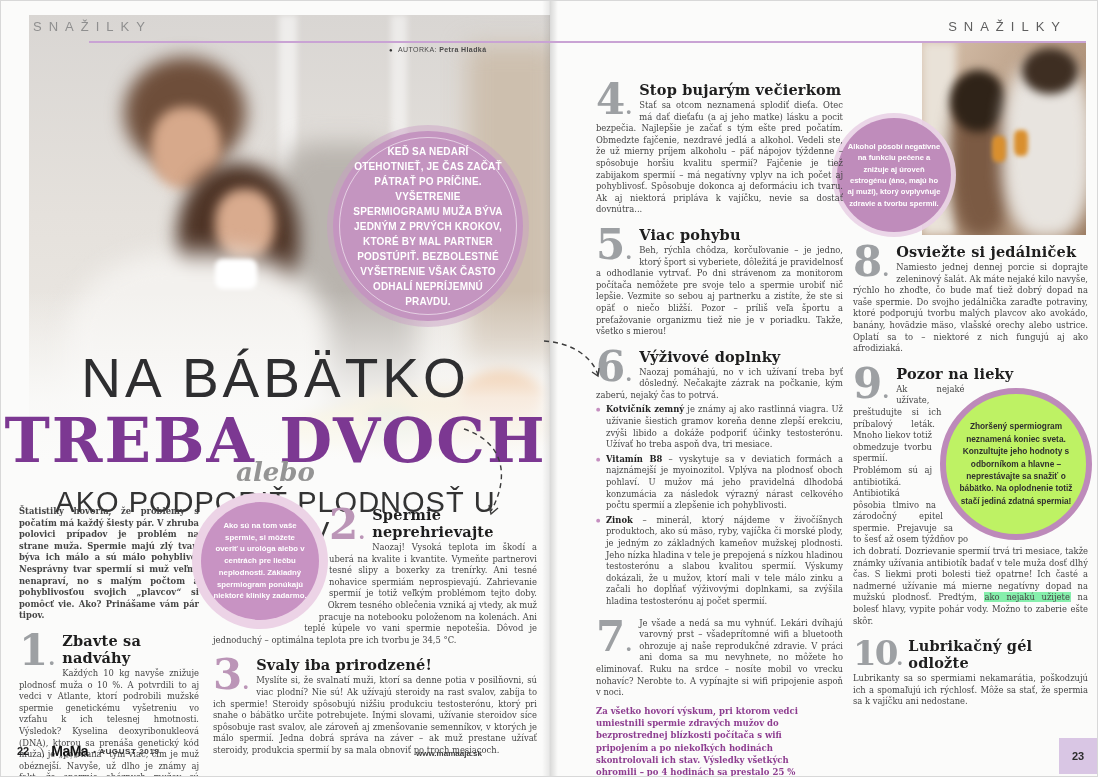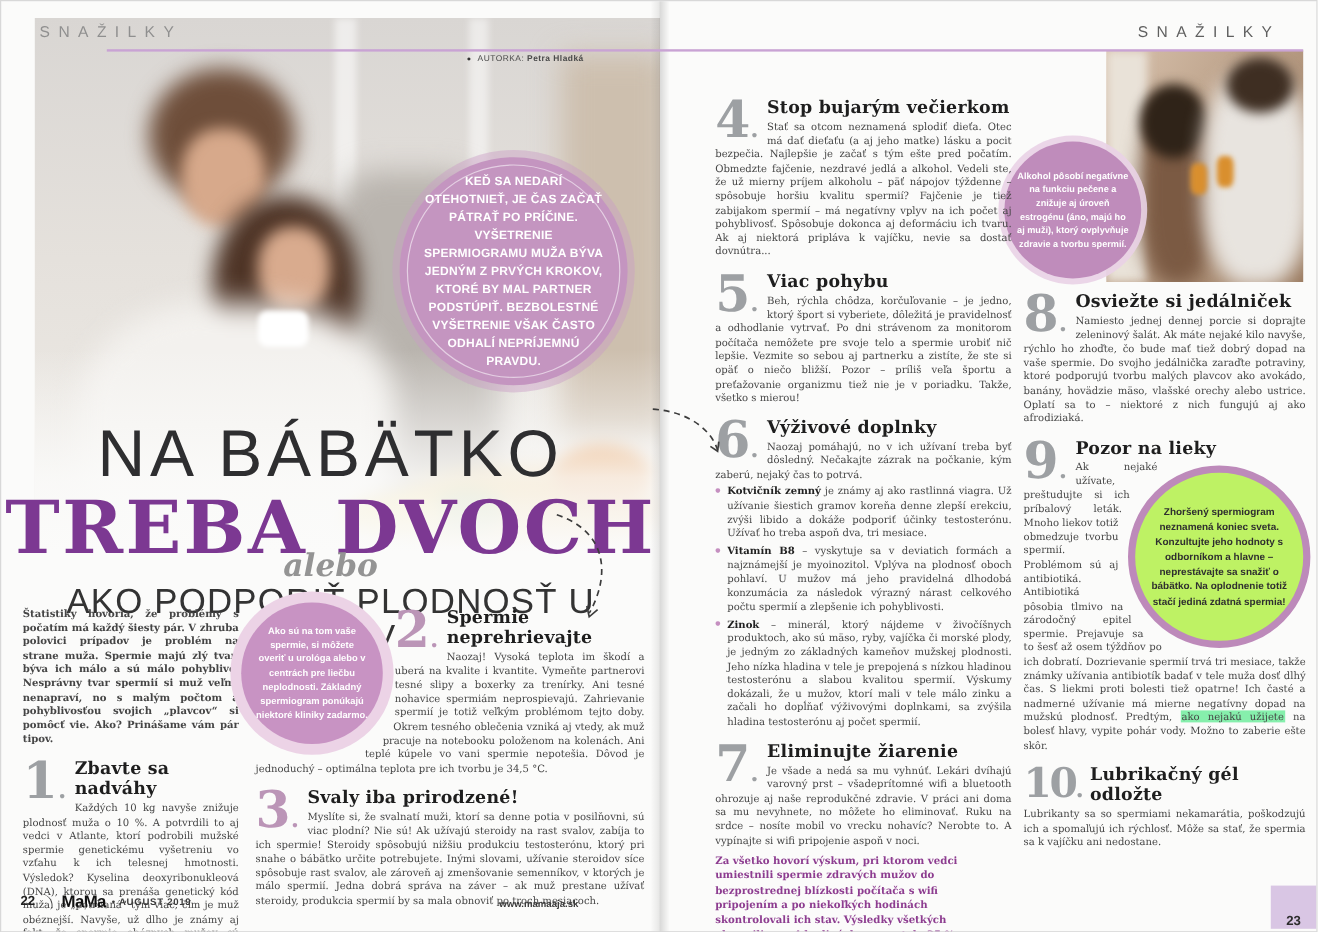--- a/index.html
+++ b/index.html
@@ -108,21 +108,21 @@
 
   
   .foot-left { position:absolute; left:16px; top:742px; display:flex; align-items:center; gap:5px; z-index:6; }
   .pg-num { font-weight:bold; font-size:11px; color:#222; }
   .pg-arc { width:10px; height:12px; border-right:1.5px solid #444; border-top-right-radius:10px; margin-right:2px; }
   .logo { position:relative; font-weight:bold; font-size:14px; letter-spacing:-.5px; color:#111; }
   .logo-sub { position:absolute; left:14px; top:10px; font-size:6px; font-weight:normal; color:#888; letter-spacing:2px; }
   .issue { font-weight:bold; font-size:8px; color:#3c3c3c; letter-spacing:.6px; }
   .foot-web { position:absolute; left:415px; top:748px; font-weight:bold; font-size:8px; color:#3a3a3a; z-index:6; }
   .foot-right-box { position:absolute; right:0; top:737px; width:38px; height:36px; background:#d9c6e4; z-index:6;
-    display:flex; align-items:flex-end; justify-content:center; }
+    display:flex; align-items:center; justify-content:center; }
   .foot-right-box span { font-weight:bold; font-size:11px; color:#2d2d2d; }
 
   .arrows { position:absolute; left:0; top:0; width:1098px; height:777px; z-index:7; pointer-events:none; }
 </style>
 </head>
 <body>
 
 <div id="spread">
 
   <div class="hdr hdr-left">SNAŽILKY</div>
@@ -220,21 +220,20 @@
         <h3>Výživové doplnky</h3>
         <p class="body-txt">Naozaj pomáhajú, no v ich užívaní treba byť dôsledný. Nečakajte zázrak na počkanie, kým zaberú, nejaký čas to potrvá.</p>
         <ul class="supp">
           <li><b>Kotvičník zemný</b><span> je známy aj ako rastlinná viagra. Už užívanie šiestich gramov koreňa denne zlepší erekciu, zvýši libido a dokáže podporiť účinky testosterónu. Užívať ho treba aspoň dva, tri mesiace.</span></li>
           <li><b>Vitamín B8</b><span> – vyskytuje sa v deviatich formách a najznámejší je myoinozitol. Vplýva na plodnosť oboch pohlaví. U mužov má jeho pravidelná dlhodobá konzumácia za následok výrazný nárast celkového počtu spermií a zlepšenie ich pohyblivosti.</span></li>
           <li><b>Zinok</b><span> – minerál, ktorý nájdeme v živočíšnych produktoch, ako sú mäso, ryby, vajíčka či morské plody, je jedným zo základných kameňov mužskej plodnosti. Jeho nízka hladina v tele je prepojená s nízkou hladinou testosterónu a slabou kvalitou spermií. Výskumy dokázali, že u mužov, ktorí mali v tele málo zinku a začali ho dopĺňať výživovými doplnkami, sa zvýšila hladina testosterónu aj počet spermií.</span></li>
         </ul>
       </div>
       <div class="tip">
         <span class="num">7</span>
-        <h3>Eliminujte žiarenie</h3>
         <p class="body-txt">Je všade a nedá sa mu vyhnúť. Lekári dvíhajú varovný prst – všadeprítomné wifi a bluetooth ohrozuje aj naše reprodukčné zdravie. V práci ani doma sa mu nevyhnete, no môžete ho eliminovať. Ruku na srdce – nosíte mobil vo vrecku nohavíc? Nerobte to. A vypínajte si wifi pripojenie aspoň v noci.</p>
         <p class="research">Za všetko hovorí výskum, pri ktorom vedci umiestnili spermie zdravých mužov do bezprostrednej blízkosti počítača s wifi pripojením a po niekoľkých hodinách skontrolovali ich stav. Výsledky všetkých ohromili – po 4 hodinách sa prestalo 25 % spermií hýbať a 9 % preukázalo porušenie DNA.</p>
       </div>
     </div>
     <div class="col-d">
       <div class="tip">
         <span class="num">8</span>
         <h3>Osviežte si jedálniček</h3>
         <p class="body-txt">Namiesto jednej dennej porcie si doprajte zeleninový šalát. Ak máte nejaké kilo navyše, rýchlo ho zhoďte, čo bude mať tiež dobrý dopad na vaše spermie. Do svojho jedálnička zaraďte potraviny, ktoré podporujú tvorbu malých plavcov ako avokádo, banány, hovädzie mäso, vlašské orechy alebo ustrice. Oplatí sa to – niektoré z nich fungujú aj ako afrodiziaká.</p>
       </div>

